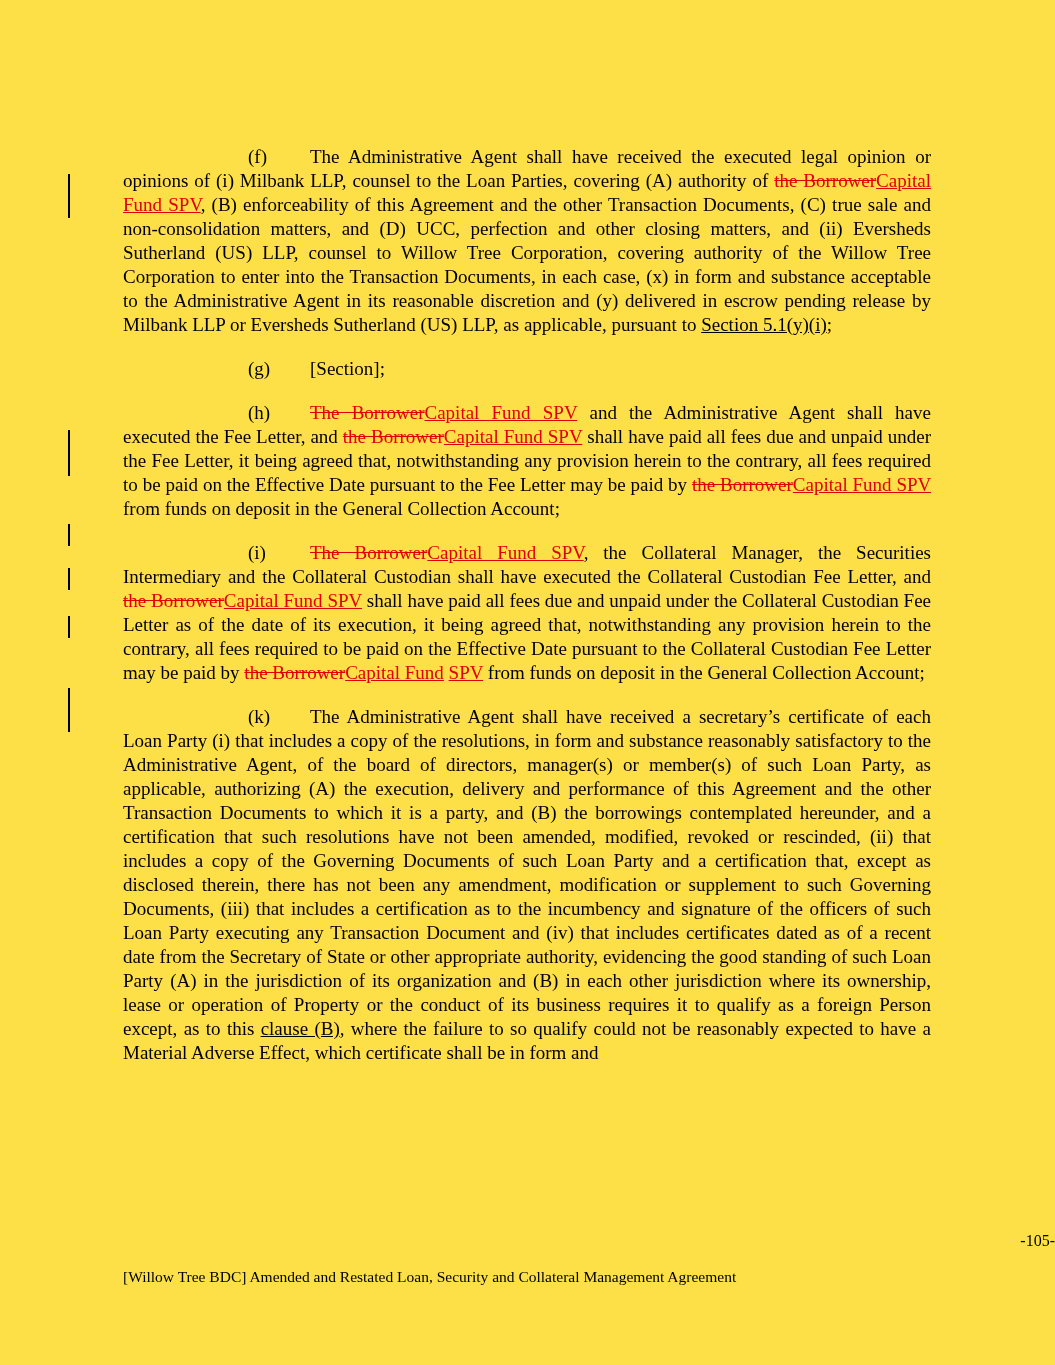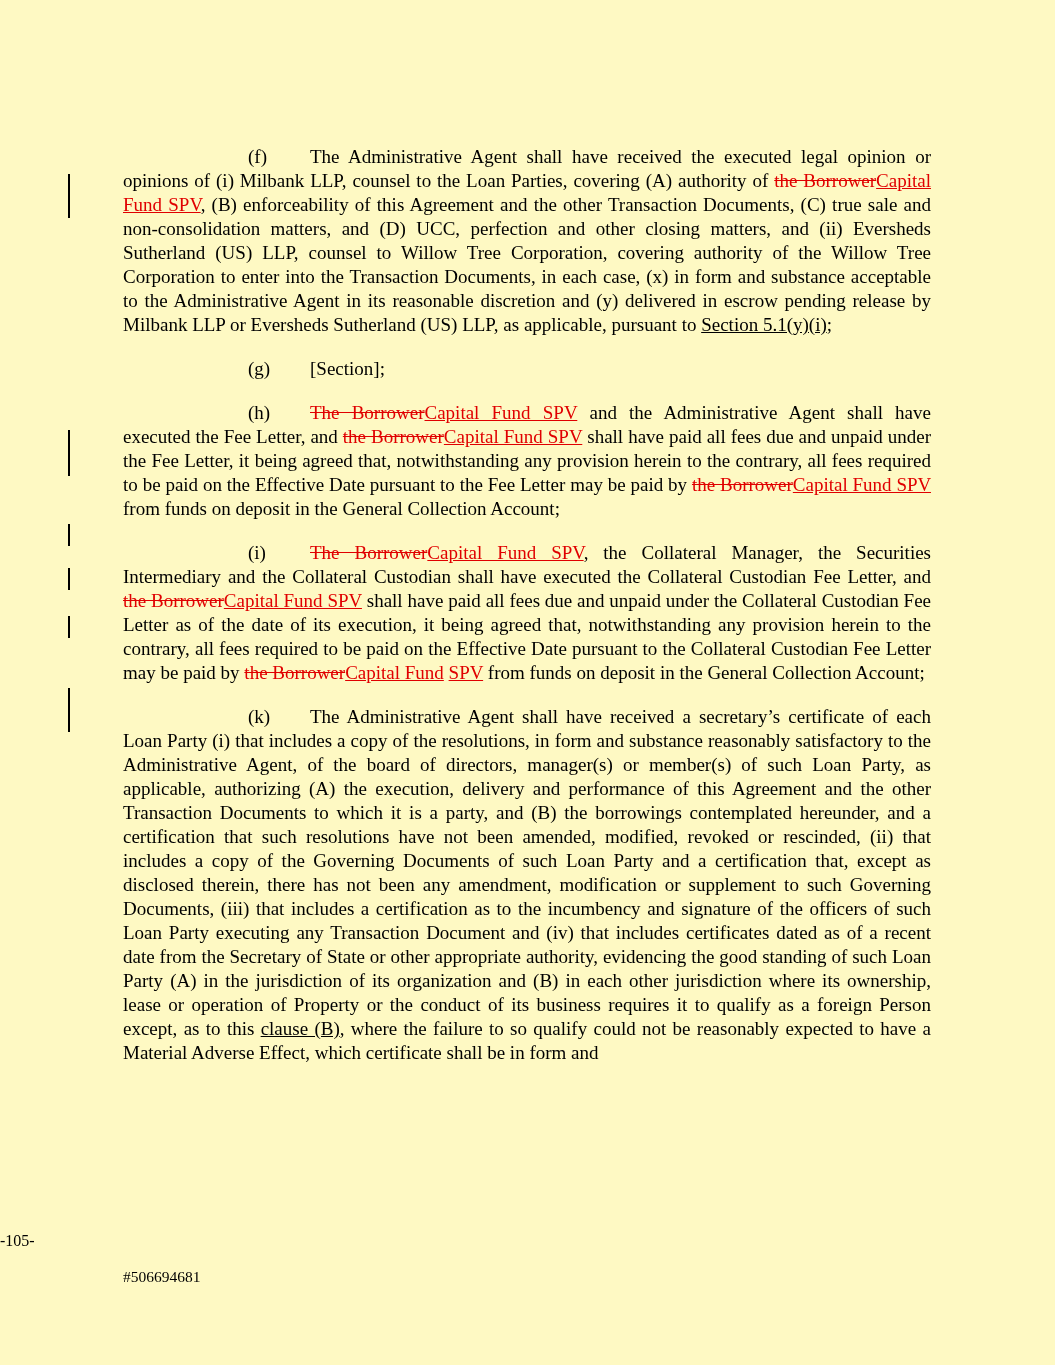--- a/index.html
+++ b/index.html
@@ -1,21 +1,21 @@
 <!DOCTYPE html>
 <html style="--redline: #e00000;"><head>
 <meta charset="utf-8">
 <style>
   * { box-sizing: border-box; }
   html, body { margin: 0; padding: 0; background: #ffffff; }
   .page {
     position: relative;
     width: 1055px;
     height: 1365px;
-    background: #fef9c3;
+    background: #fde047;
     font-family: "Liberation Serif", serif;
     color: #000000;
     overflow: hidden;
   }
   .content {
     position: absolute;
     left: 123px;
     top: 145px;
     width: 808px;
     font-size: 19px;
@@ -32,21 +32,21 @@
     position: absolute;
     left: 68px;
     width: 2px;
     background: #000000;
   }
   .page-number {
     position: absolute;
     top: 1231px;
     left: 0;
     width: 100%;
-    text-align: left;
+    text-align: right;
     font-size: 16px;
     line-height: 20px;
   }
   .footer {
     position: absolute;
     left: 123px;
     top: 1266px;
     width: 810px;
     font-size: 15.5px;
     line-height: 21px;
@@ -67,15 +67,15 @@
     </div>
   <div class="content">
       <p class="para"><span class="plabel">(f)</span><span class="run-n">The Administrative Agent shall have received the executed legal opinion or opinions of (i) Milbank LLP, counsel to the Loan Parties, covering (A) authority of </span><span class="run-del">the Borrower</span><span class="run-ins">Capital Fund SPV</span><span class="run-n">, (B) enforceability of this Agreement and the other Transaction Documents, (C) true sale and non-consolidation matters, and (D) UCC, perfection and other closing matters, and (ii) Eversheds Sutherland (US) LLP, counsel to Willow Tree Corporation, covering authority of the Willow Tree Corporation to enter into the Transaction Documents, in each case, (x) in form and substance acceptable to the Administrative Agent in its reasonable discretion and (y) delivered in escrow pending release by Milbank LLP or Eversheds Sutherland (US) LLP, as applicable, pursuant to </span><span class="run-u">Section 5.1(y)(i)</span><span class="run-n">;</span></p>
       <p class="para"><span class="plabel">(g)</span><span class="run-n">[Section];</span></p>
       <p class="para"><span class="plabel">(h)</span><span class="run-del">The Borrower</span><span class="run-ins">Capital Fund SPV</span><span class="run-n"> and the Administrative Agent shall have executed the Fee Letter, and </span><span class="run-del">the Borrower</span><span class="run-ins">Capital Fund SPV</span><span class="run-n"> shall have paid all fees due and unpaid under the Fee Letter, it being agreed that, notwithstanding any provision herein to the contrary, all fees required to be paid on the Effective Date pursuant to the Fee Letter may be paid by </span><span class="run-del">the Borrower</span><span class="run-ins">Capital Fund SPV</span><span class="run-n"> from funds on deposit in the General Collection Account;</span></p>
       <p class="para"><span class="plabel">(i)</span><span class="run-del">The Borrower</span><span class="run-ins">Capital Fund SPV</span><span class="run-n">, the Collateral Manager, the Securities Intermediary and the Collateral Custodian shall have executed the Collateral Custodian Fee Letter, and </span><span class="run-del">the Borrower</span><span class="run-ins">Capital Fund SPV</span><span class="run-n"> shall have paid all fees due and unpaid under the Collateral Custodian Fee Letter as of the date of its execution, it being agreed that, notwithstanding any provision herein to the contrary, all fees required to be paid on the Effective Date pursuant to the Collateral Custodian Fee Letter may be paid by </span><span class="run-del">the Borrower</span><span class="run-ins">Capital Fund</span><span class="run-n"> </span><span class="run-ins">SPV</span><span class="run-n"> from funds on deposit in the General Collection Account;</span></p>
       <p class="para"><span class="plabel">(k)</span><span class="run-n">The Administrative Agent shall have received a secretary’s certificate of each Loan Party (i) that includes a copy of the resolutions, in form and substance reasonably satisfactory to the Administrative Agent, of the board of directors, manager(s) or member(s) of such Loan Party, as applicable, authorizing (A) the execution, delivery and performance of this Agreement and the other Transaction Documents to which it is a party, and (B) the borrowings contemplated hereunder, and a certification that such resolutions have not been amended, modified, revoked or rescinded, (ii) that includes a copy of the Governing Documents of such Loan Party and a certification that, except as disclosed therein, there has not been any amendment, modification or supplement to such Governing Documents, (iii) that includes a certification as to the incumbency and signature of the officers of such Loan Party executing any Transaction Document and (iv) that includes certificates dated as of a recent date from the Secretary of State or other appropriate authority, evidencing the good standing of such Loan Party (A) in the jurisdiction of its organization and (B) in each other jurisdiction where its ownership, lease or operation of Property or the conduct of its business requires it to qualify as a foreign Person except, as to this </span><span class="run-u">clause (B)</span><span class="run-n">, where the failure to so qualify could not be reasonably expected to have a Material Adverse Effect, which certificate shall be in form and</span></p>
     </div>
   <div class="page-number">-105-</div>
   <div class="footer">
-    <div>#506694681</div>
+    <div>[Willow Tree BDC] Amended and Restated Loan, Security and Collateral Management Agreement</div>
   </div>
 </div>
 
 </body></html>

